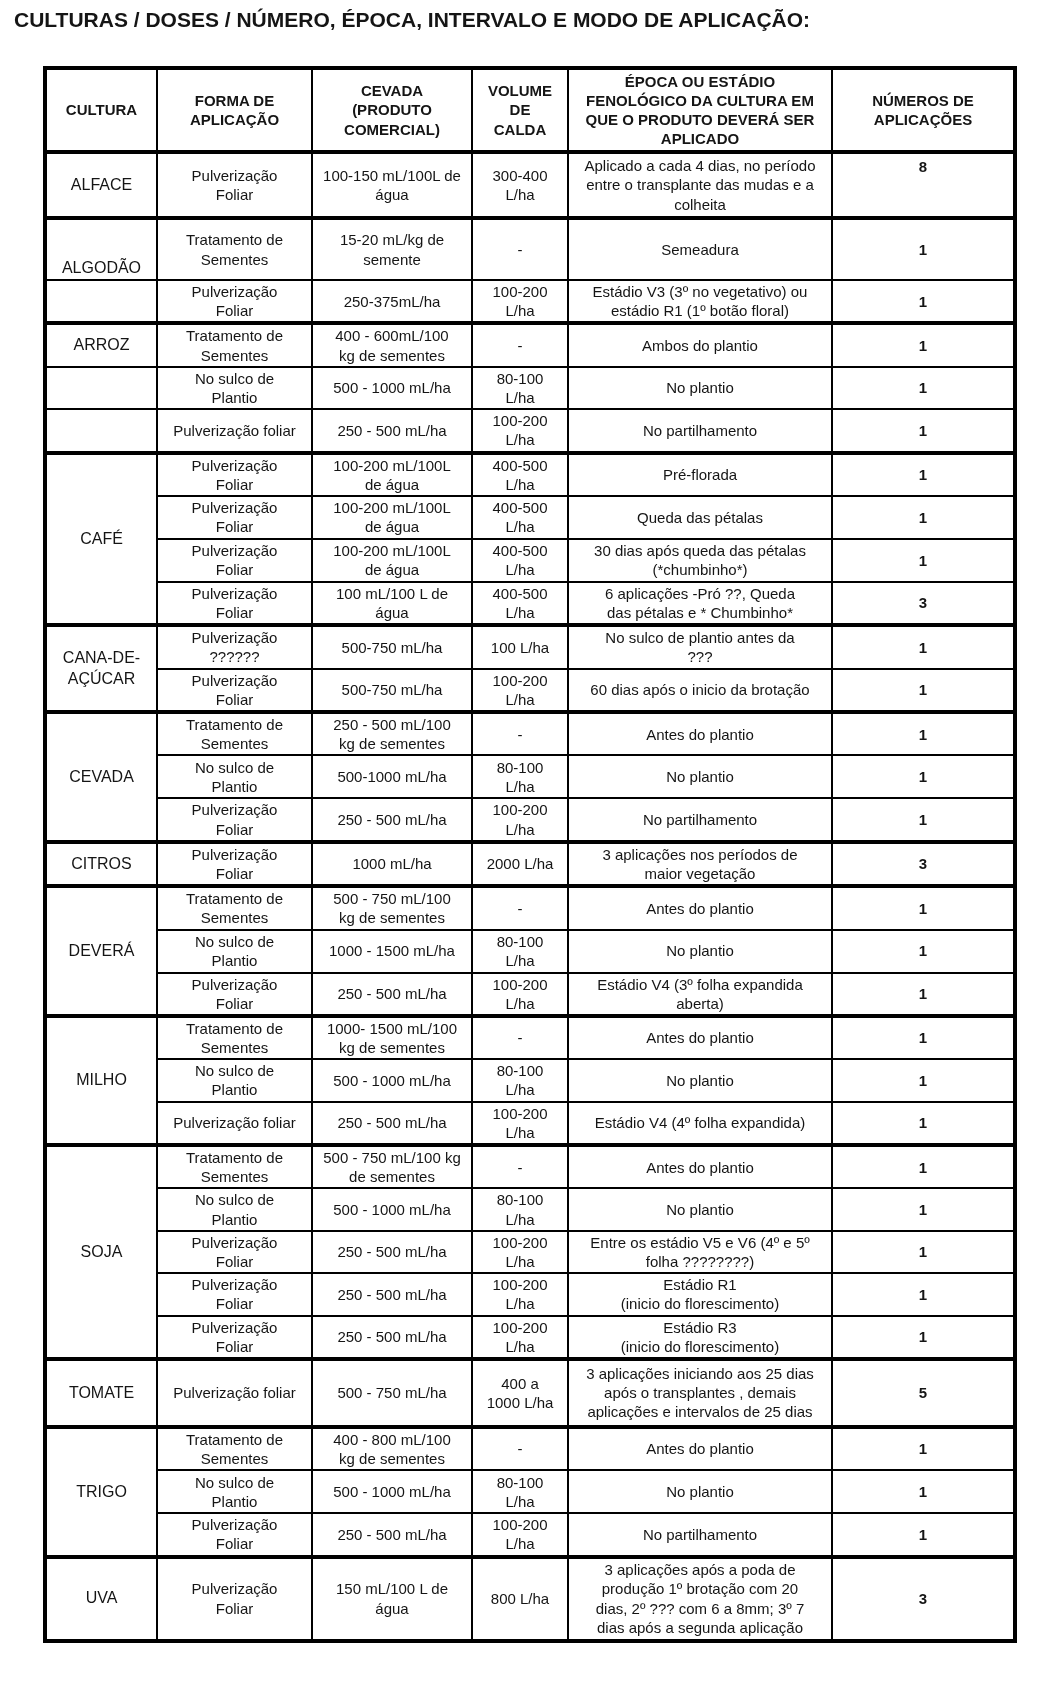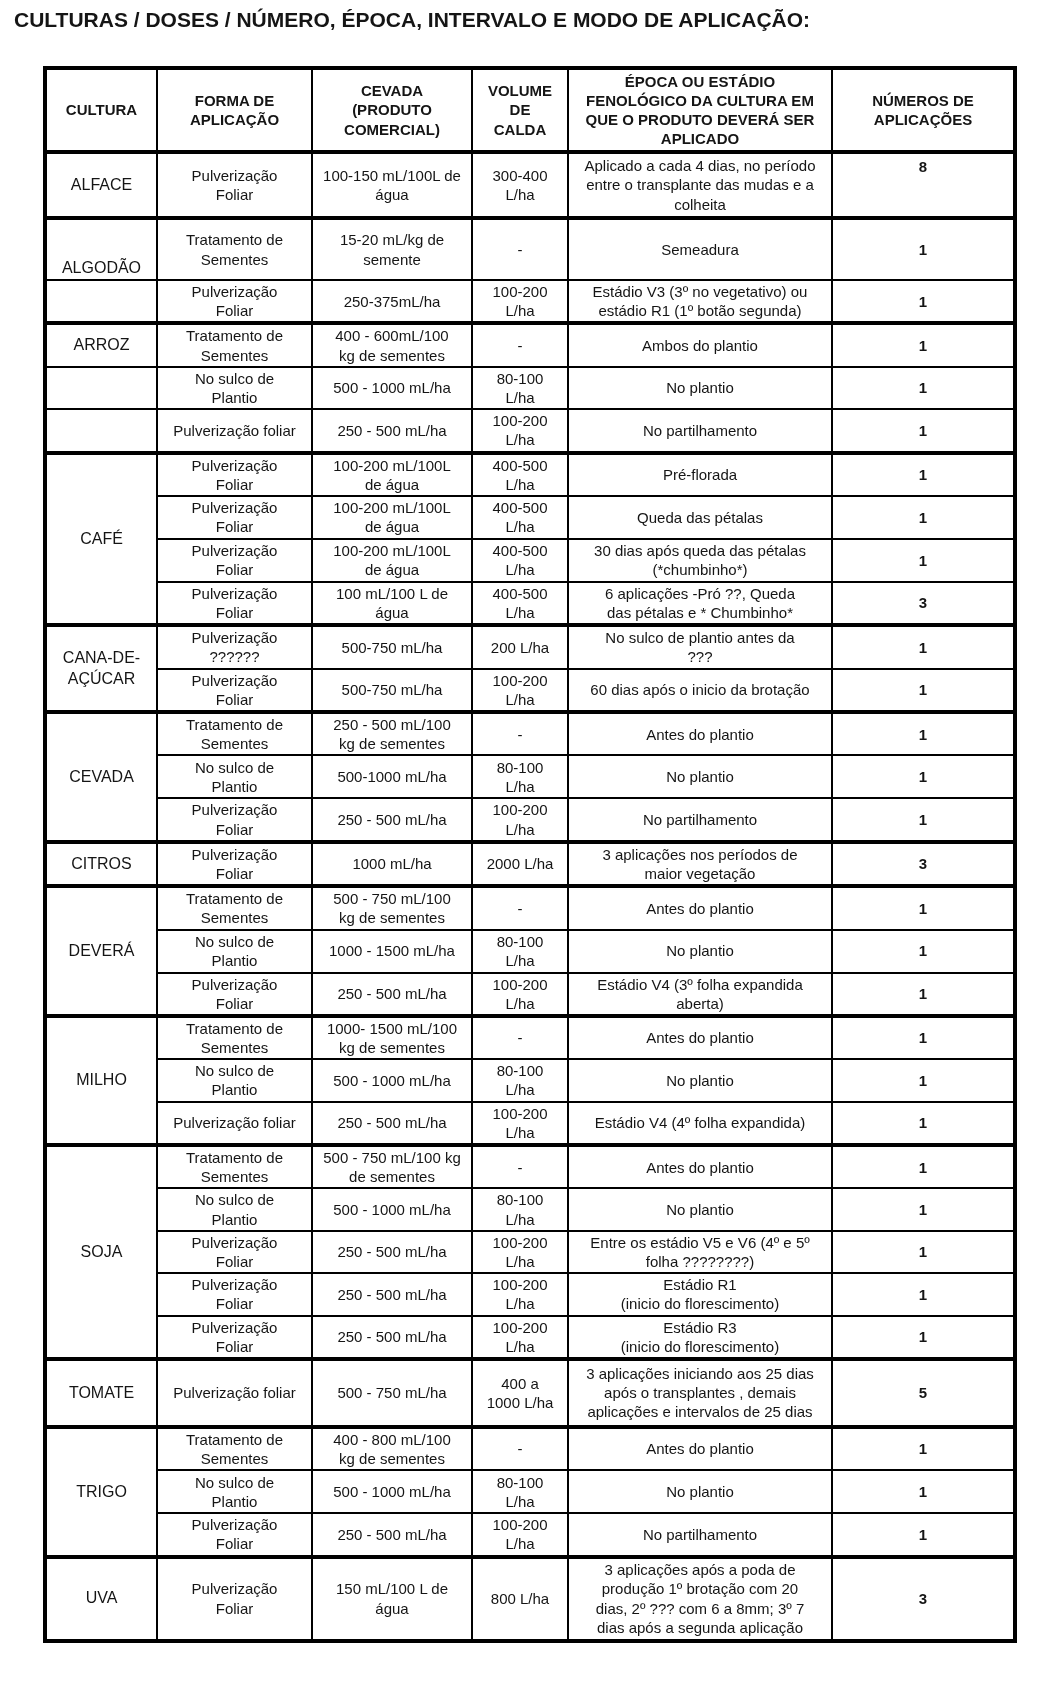--- a/index.html
+++ b/index.html
@@ -79,21 +79,21 @@
         <td class="num">1</td>
       </tr>
       <tr style="height:42px">
         <td class="cult"></td>
         <td>Pulverização
 Foliar</td>
         <td>250-375mL/ha</td>
         <td>100-200
 L/ha</td>
         <td>Estádio V3 (3º no vegetativo) ou
-estádio R1 (1º botão segunda)</td>
+estádio R1 (1º botão floral)</td>
         <td class="num">1</td>
       </tr>
 
       <tr class="gs" style="height:43px">
         <td class="cult">ARROZ</td>
         <td>Tratamento de
 Sementes</td>
         <td>400 - 600mL/100
 kg de sementes</td>
         <td>-</td>
@@ -163,21 +163,21 @@
 das pétalas e * Chumbinho*</td>
         <td class="num">3</td>
       </tr>
 
       <tr class="gs" style="height:43px">
         <td class="cult" rowspan="2">CANA-DE-
 AÇÚCAR</td>
         <td>Pulverização
 ??????</td>
         <td>500-750 mL/ha</td>
-        <td>200 L/ha</td>
+        <td>100 L/ha</td>
         <td>No sulco de plantio antes da
 ???</td>
         <td class="num">1</td>
       </tr>
       <tr style="height:43px">
         <td>Pulverização
 Foliar</td>
         <td>500-750 mL/ha</td>
         <td>100-200
 L/ha</td>

